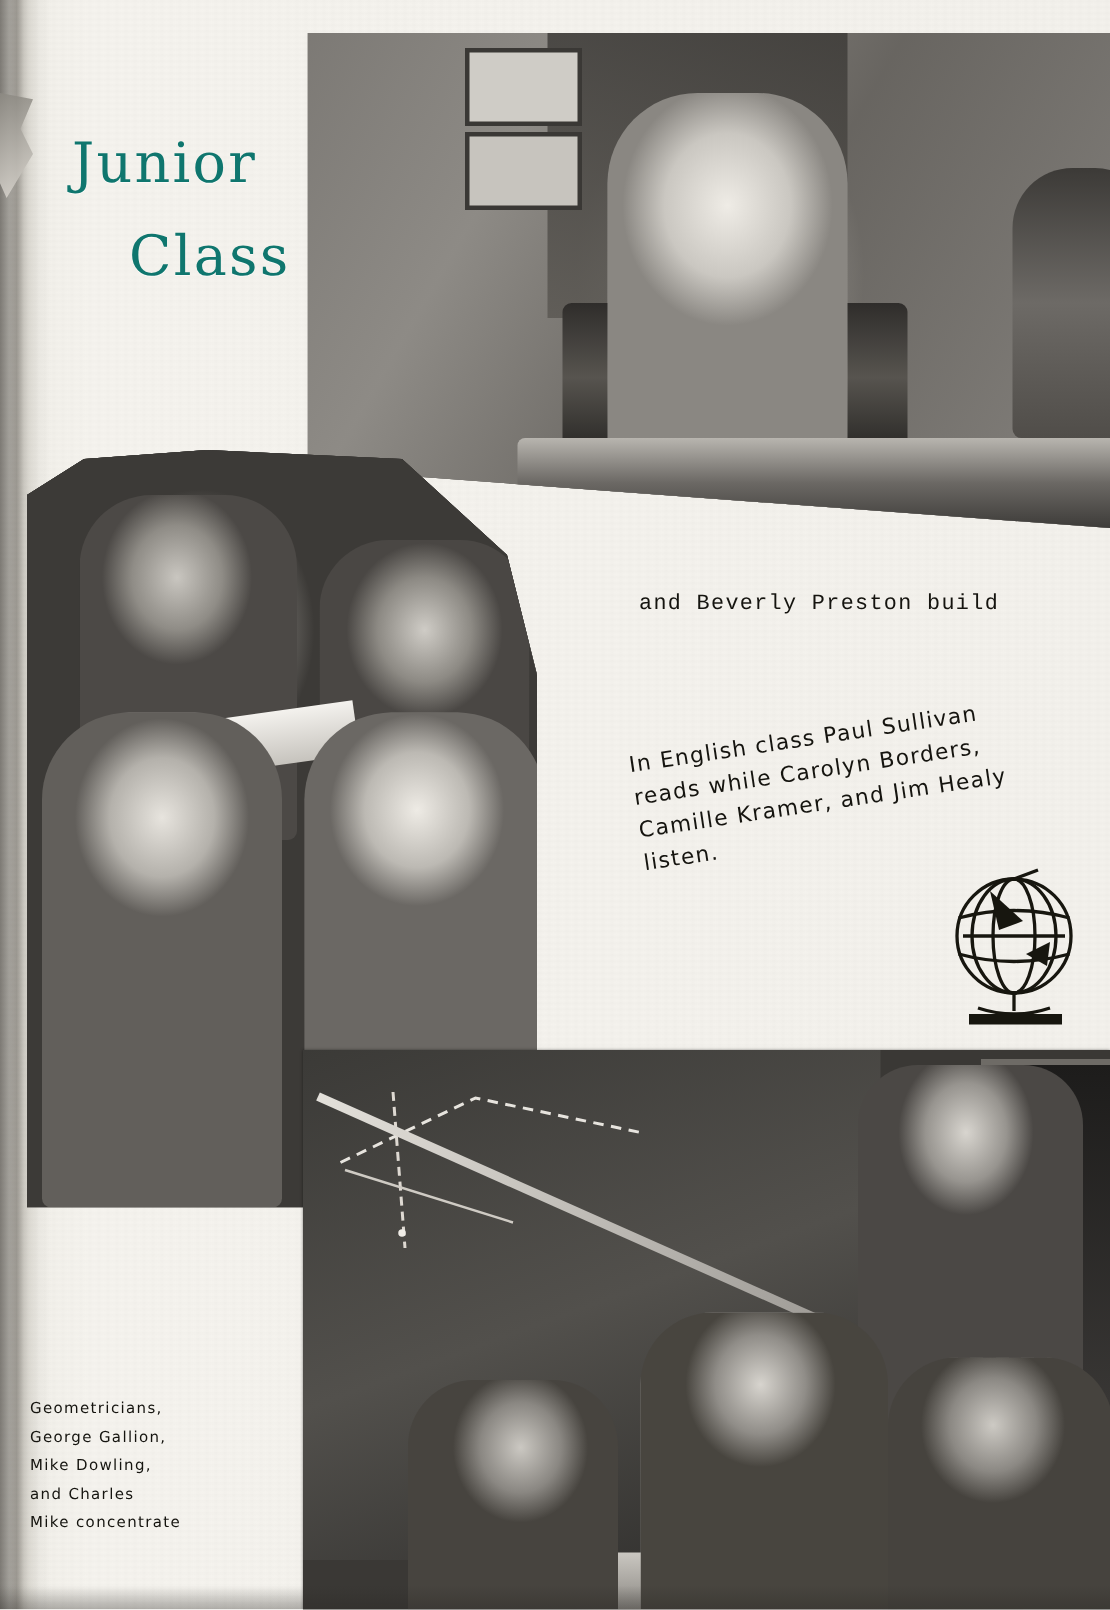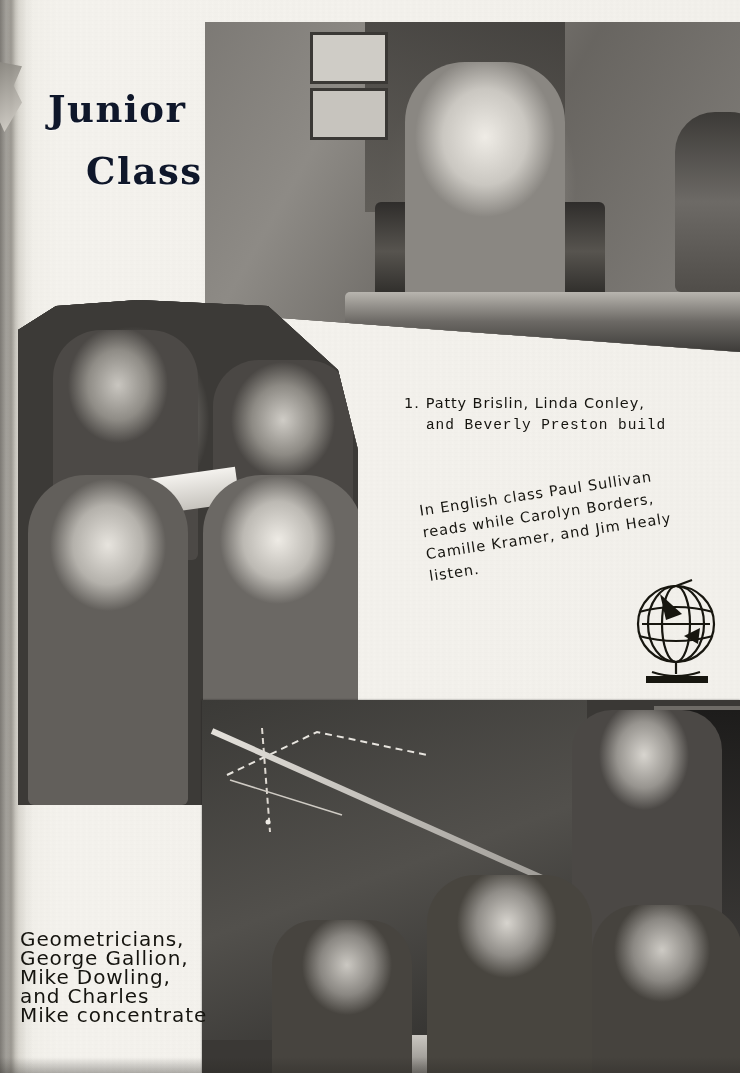--- a/index.html
+++ b/index.html
@@ -51,27 +51,26 @@
     position: absolute;
     left: 0; right: 0; bottom: 0; height: 16px;
     background: linear-gradient(0deg, rgba(40,38,34,.35), rgba(255,255,255,0));
   }
 
   
   .headline {
     position: absolute;
     left: 48px;
     top: 78px;
-    color: #0f172a;
+    color: #0f766e;
     font-family: "DejaVu Serif", serif;
     font-size: 37px;
     letter-spacing: 1.5px;
     line-height: 62px;
     text-shadow: 0 1px 0 rgba(255,255,255,.6);
-    font-weight: bold;
   }
   .headline .l2 { padding-left: 38px; display: block; }
 
   
   .photo {
     position: absolute;
     overflow: hidden;
     background: #585858;
     box-shadow: 0 0 2px rgba(0,0,0,.45);
   }
@@ -250,21 +249,21 @@
 
   #caption-english {
     left: 418px; top: 500px; width: 310px;
     transform: rotate(-8.5deg);
     transform-origin: left top;
   }
   #caption-english .ln { display: block; }
 
   #caption-geometry {
     left: 20px; top: 930px; width: 200px;
-    font-size: 20px; line-height: 19px;
+    font-size: 10px; line-height: 19px;
   }
   #caption-geometry .ln { display: block; }
 
   
   #globe {
     position: absolute;
     left: 622px; top: 576px; width: 108px; height: 116px;
   }
   #globe svg { display: block; }
 </style>
@@ -335,23 +334,20 @@
         <path d="M54 86 L54 98"></path>
         <path d="M30 96 Q54 104 78 96"></path>
       </g>
       <path d="M38 18 L60 38 L44 44 Z" fill="#17160f"></path>
       <path d="M62 60 L78 52 L76 68 Z" fill="#17160f"></path>
       <rect x="24" y="100" width="62" height="7" fill="#17160f"></rect>
     </svg>
   </div>
 
   <div class="caption" id="caption-typing">
-    <span class="ln">
-      <span class="num">1.</span><span>Patty Brislin, Linda Conley,</span>
-    </span>
     <span class="ln ind">and Beverly Preston build</span>
   </div>
 
   <div class="caption" id="caption-english">
     <span class="ln">In English class Paul Sullivan</span>
     <span class="ln">reads while Carolyn Borders,</span>
     <span class="ln">Camille Kramer, and Jim Healy</span>
     <span class="ln">listen.</span>
   </div>
 

